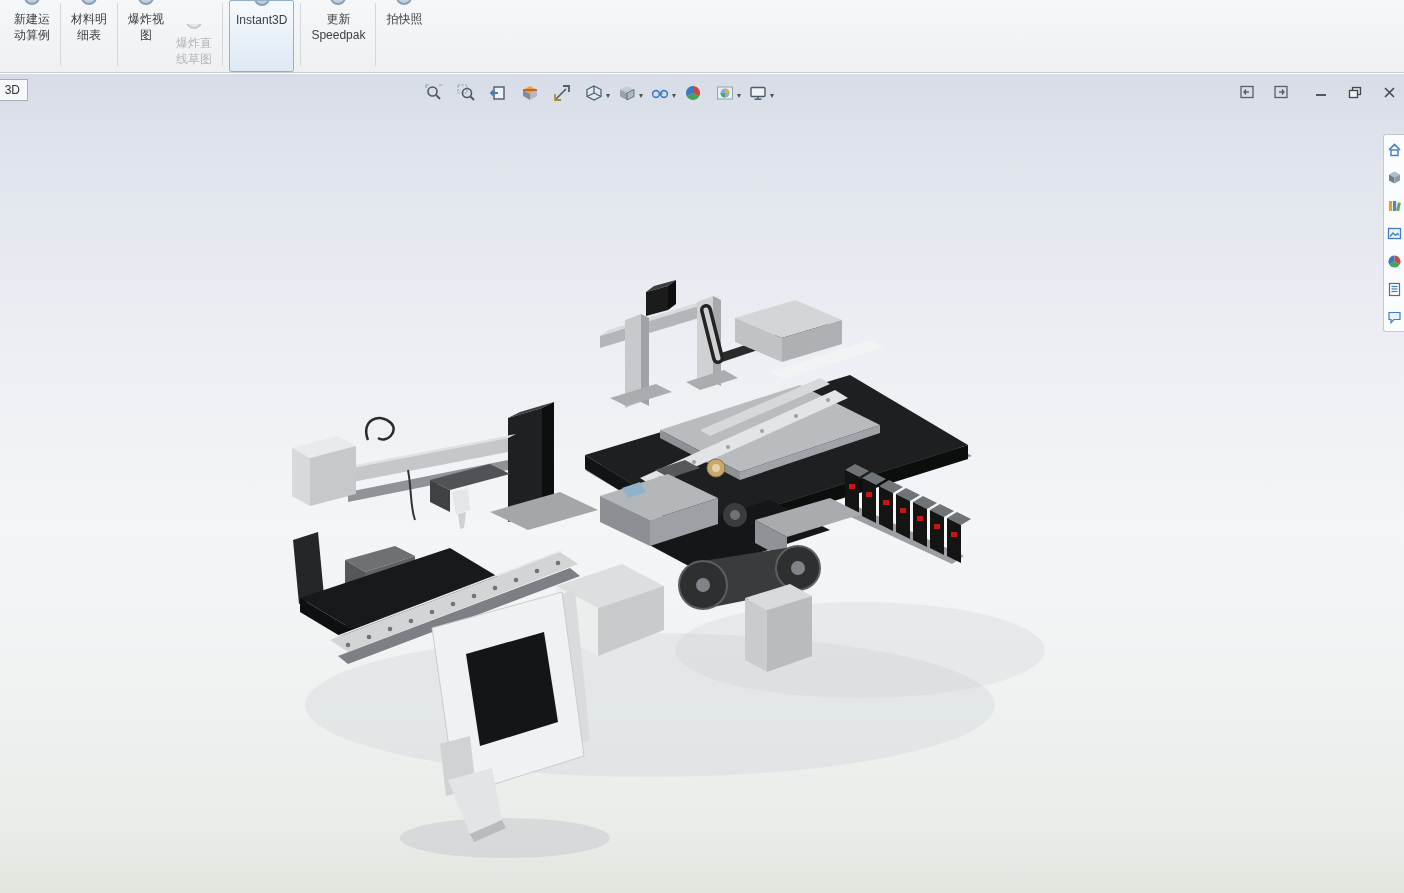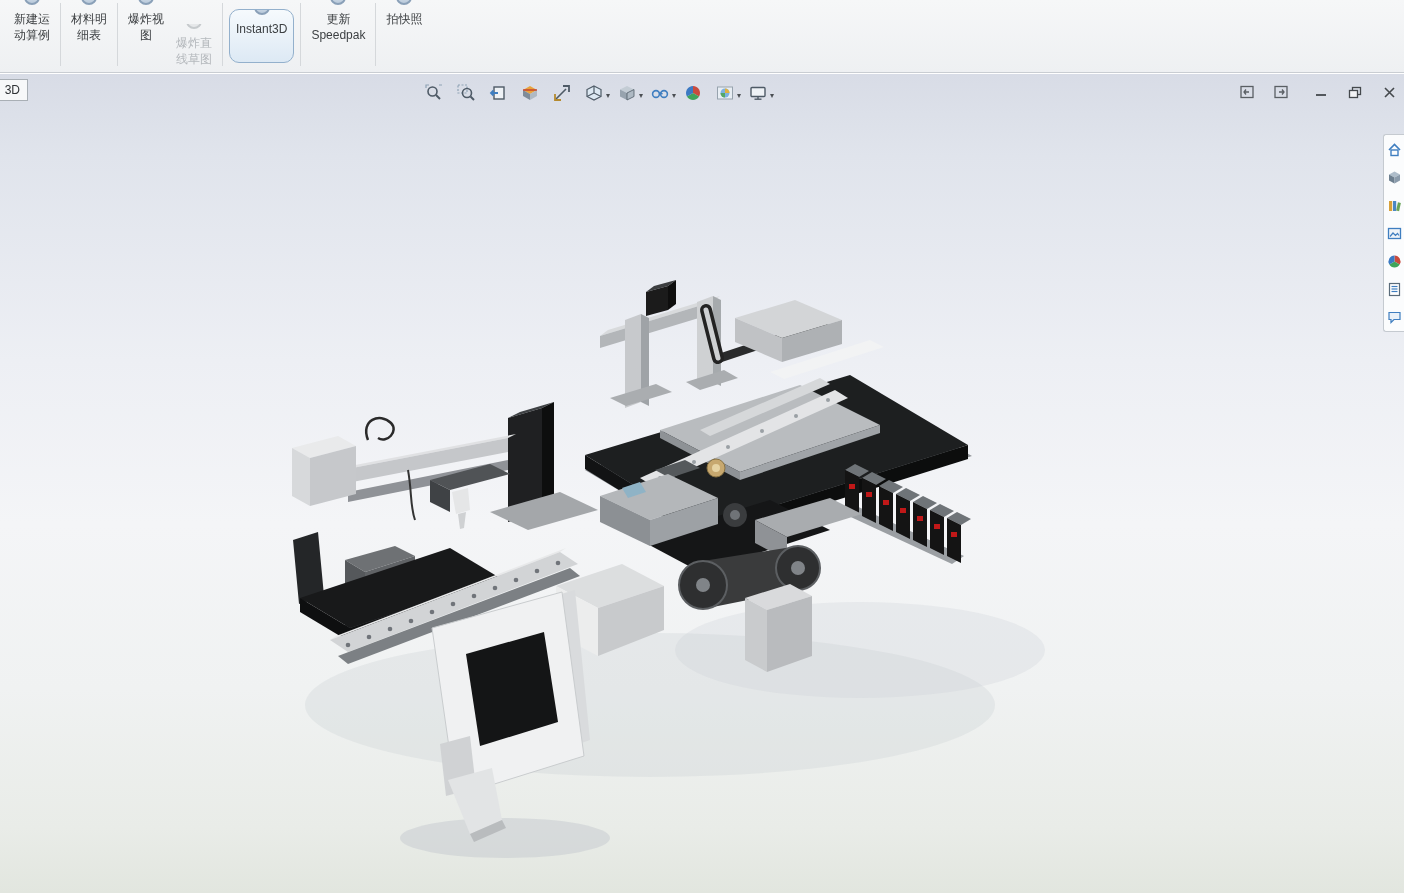--- a/index.html
+++ b/index.html
@@ -25,21 +25,21 @@
   }
   .rbtn .ricon { height:11px; width:18px; overflow:hidden; position:relative; margin-top:0; }
   .rbtn .ricon .dot {
     position:absolute; top:-11px; left:1px; width:16px; height:16px; border-radius:50%;
     border:2px solid #8aa0b8; background:linear-gradient(#e9f0f7,#b9c9da);
   }
   .rbtn.disabled { color:#b4b8bc;margin-top:24px; }
   .rbtn.disabled .ricon .dot { border-color:#c6cacd; background:#e6e8ea; }
   .rbtn.active-btn {
     background:linear-gradient(#f6fafd,#dde9f4);
-    border:1px solid #93b0cc; border-radius:10px; margin:9px 2px;
+    border:1px solid #93b0cc; border-radius:2px; margin:0 2px;
   }
   .rlbl { display:block; white-space:nowrap; }
 
   
   .doc-tab {
     position:absolute; top:79px; left:-9px; width:37px; height:22px;
     background:#f7f8f9; border:1px solid #a9afb5;
     display:flex; align-items:center; justify-content:flex-end;
     padding-right:7px; font-size:12px; color:#2f3235;
   }

